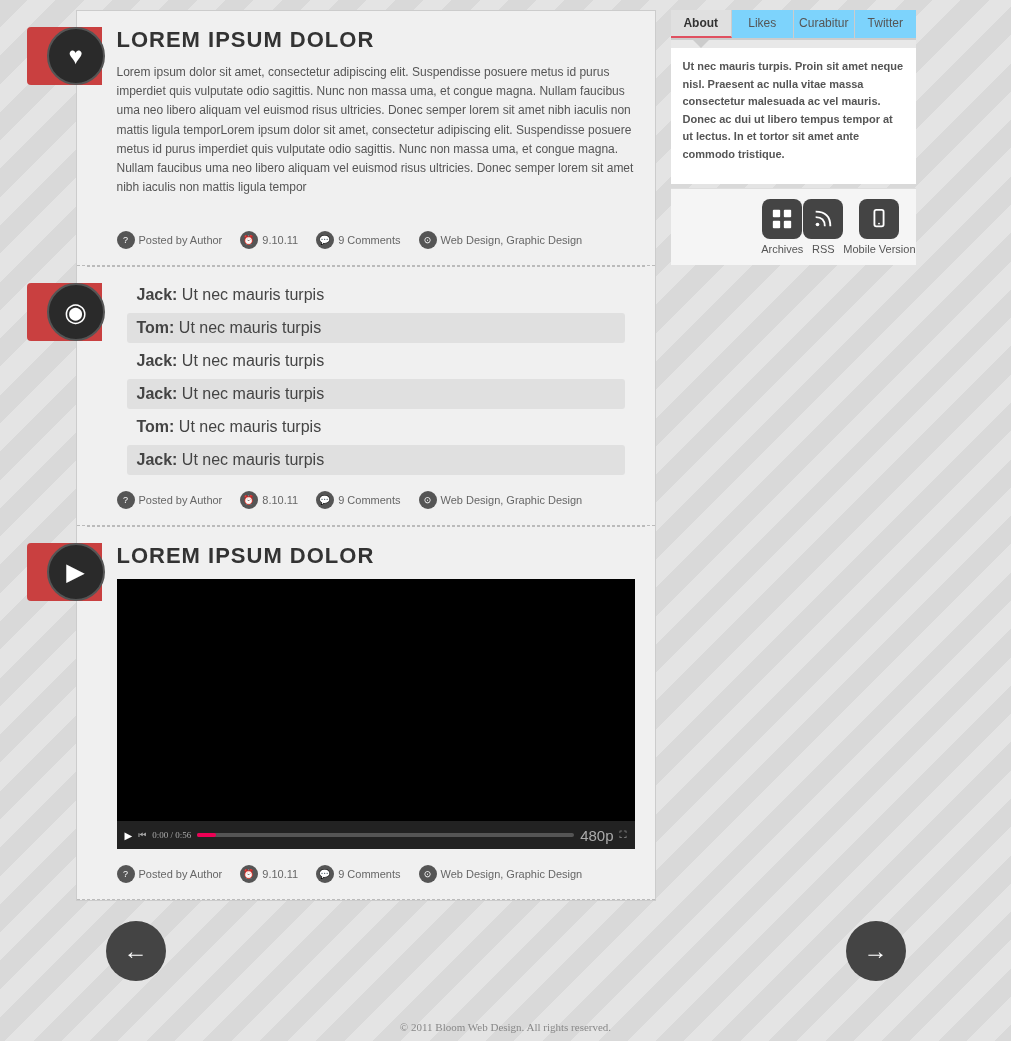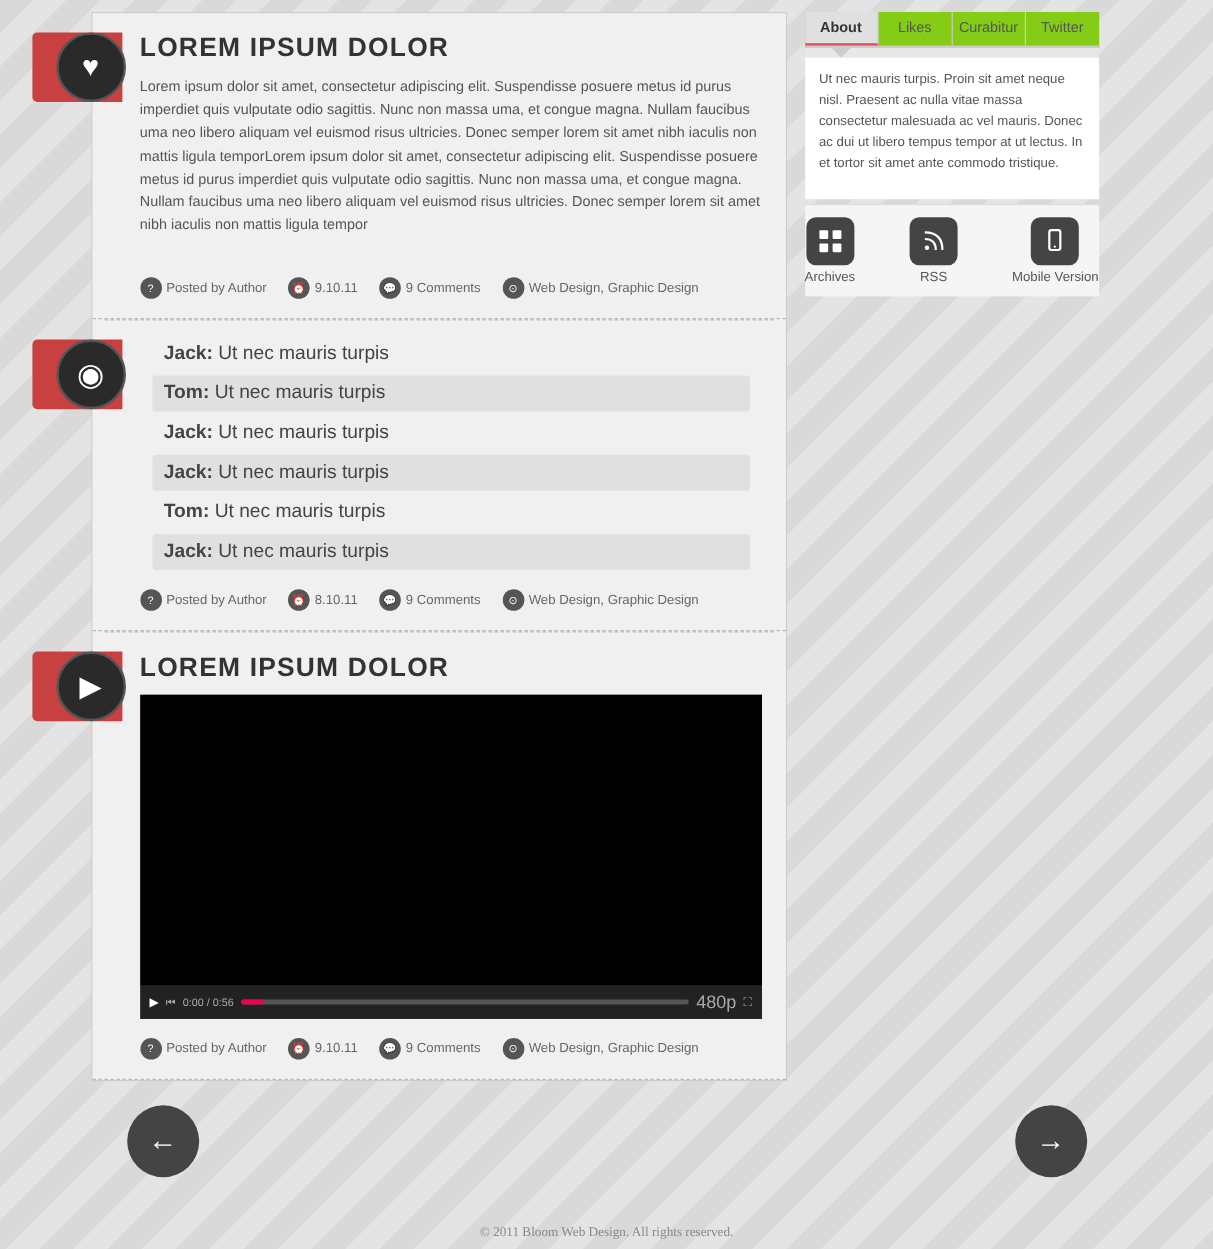--- a/index.html
+++ b/index.html
@@ -164,21 +164,21 @@
     }
 
     .bloom-subtitle {
       font-size: 13px;
       color: #888;
       letter-spacing: 2px;
     }
 
     .sidebar-tabs {
       display: flex;
-      background: #84cc16;
+      background: #7dd3fc;
       border-bottom: 2px solid #ccc;
       margin-bottom: 0;
     }
 
     .sidebar-tab {
       flex: 1;
       text-align: center;
       padding: 6px 4px;
       font-size: 12px;
       color: #555;
@@ -206,26 +206,27 @@
       background: #fff;
       padding: 10px 12px;
       font-size: 11px;
       line-height: 1.6;
       color: #555;
       margin-bottom: 4px;
     }
 
     .sidebar-body p {
       margin-bottom: 10px;
+      font-weight: bold;
     }
 
     .sidebar-actions {
       background: #f5f5f5;
       display: flex;
-      justify-content: space-between;
+      justify-content: flex-end;
       padding: 10px 0;
       border-top: 1px solid #ddd;
     }
 
     .sidebar-action-item {
       display: flex;
       flex-direction: column;
       align-items: center;
       gap: 4px;
       font-size: 11px;
@@ -402,21 +403,21 @@
         <div class="post-side-icon">
           <span class="icon-video"></span>
         </div>
         <div class="post-block" style="padding-left:40px;">
           <div class="post-title">LOREM IPSUM DOLOR</div>
           <div class="video-container">
             <div class="video-screen"></div>
             <div class="video-controls">
               <span class="video-play-btn">▶</span>
               <span style="color:#aaa;font-size:9px;">⏮</span>
-              <span style="color:#aaa;font-size:9px;">0:00 / 0:56</span>
+              <span style="color:#aaa;font-size:9px;font-family:Liberation Serif, serif;">0:00 / 0:56</span>
               <div class="video-progress-bar">
                 <div class="video-progress-fill"></div>
               </div>
               <span style="color:#aaa;font-size:15px;">480p</span>
               <span style="color:#aaa;font-size:10px;">⛶</span>
             </div>
           </div>
           <div class="post-meta">
             <div class="meta-item">
               <span class="meta-icon">?</span>

